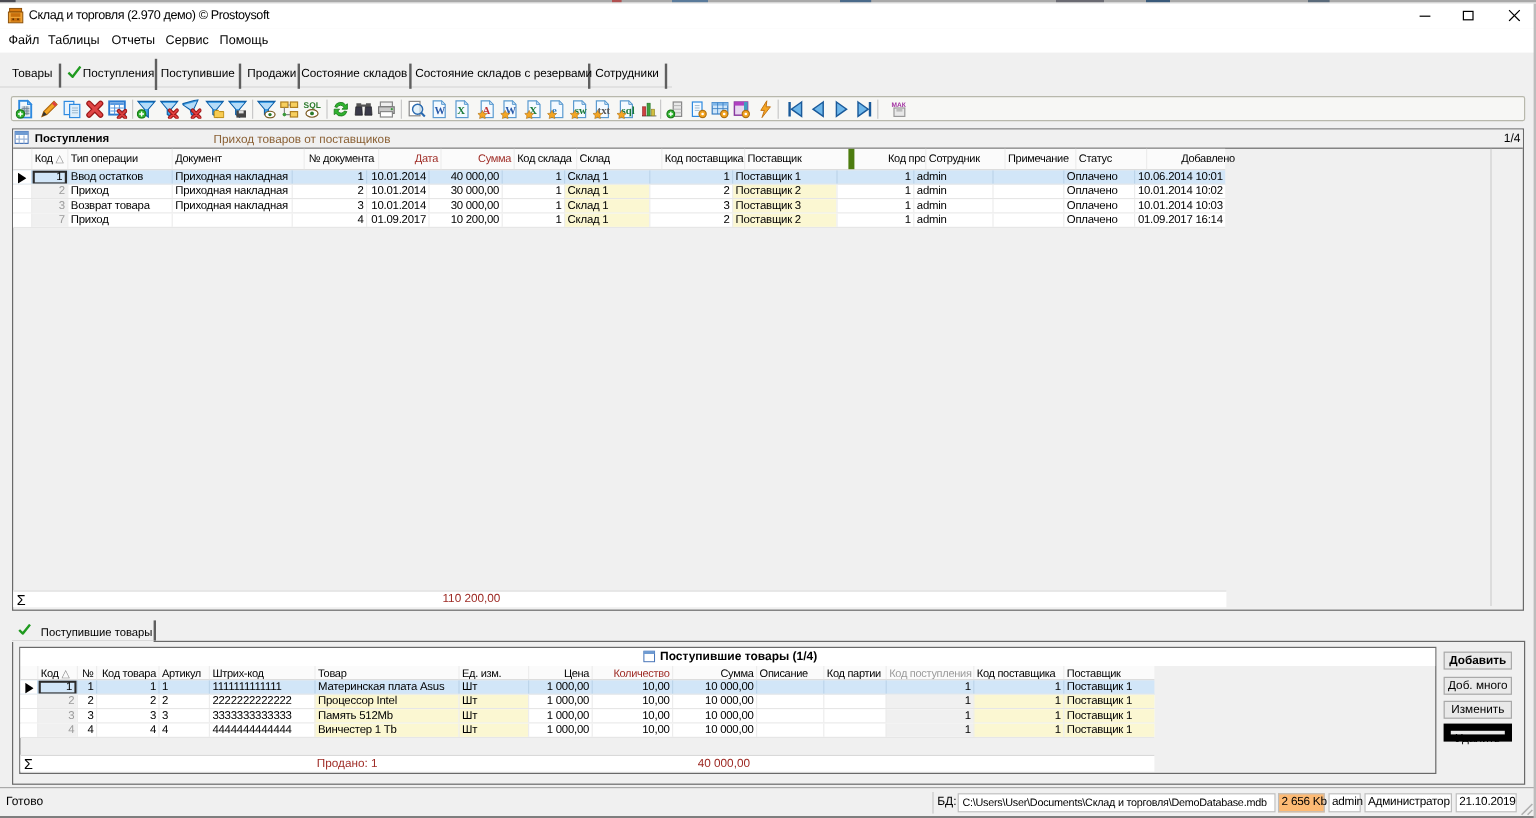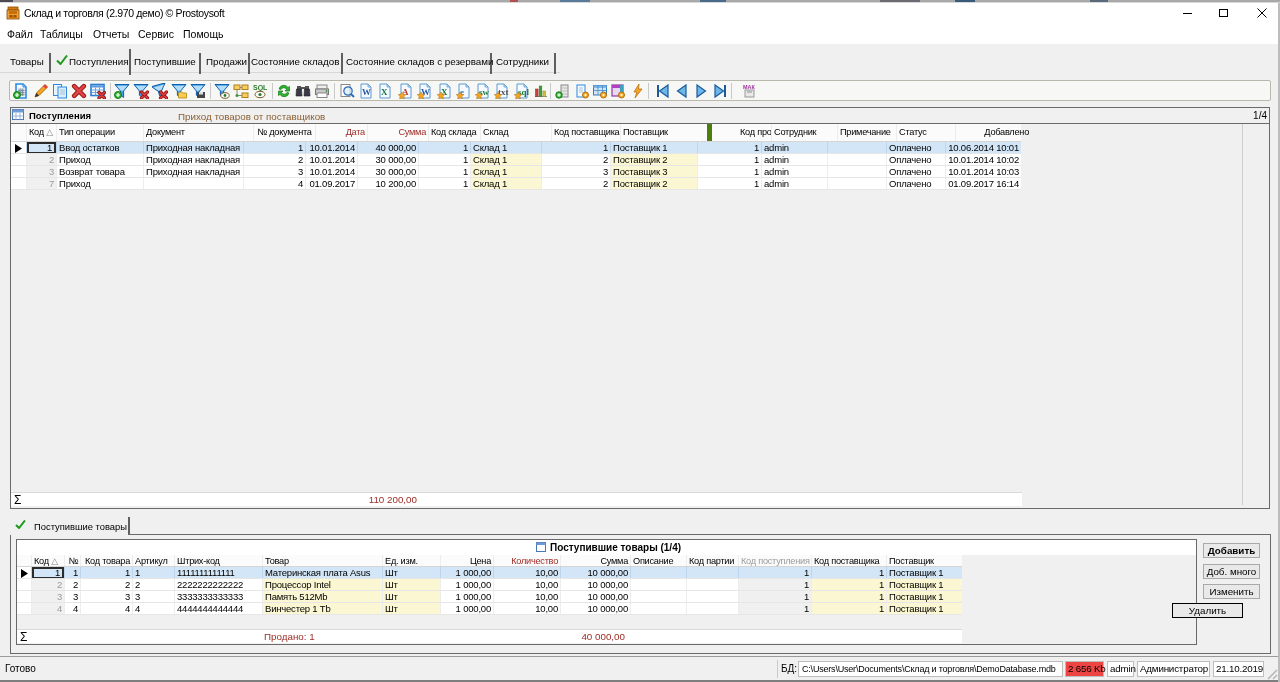--- a/index.html
+++ b/index.html
@@ -509,29 +509,29 @@
   </svg>
 
 <div class="abs" style="left:17px;top:629px;width:945px;height:14px;background:#fff;border-top:1px solid #d9d9d9;"></div>
 <div class="abs" style="left:20px;top:630px;font-size:12px;">Σ</div>
 <div class="abs red" style="left:264px;top:631px;font-size:9.8px;text-align:center;">Продано: 1</div>
 <div class="abs red" style="left:560px;top:631px;width:65px;text-align:right;font-size:9.8px;">40 000,00</div>
 
 <div class="abs" style="left:1203px;top:543px;width:57px;height:15px;border:1px solid #a9a9a9;background:#e9e9e9;text-align:center;line-height:13px;font-weight:bold;white-space:nowrap;font-size:9.8px;">Добавить</div>
 <div class="abs" style="left:1203px;top:564px;width:57px;height:15px;border:1px solid #a9a9a9;background:#e9e9e9;text-align:center;line-height:13px;white-space:nowrap;font-size:9.8px;">Доб. много</div>
 <div class="abs" style="left:1203px;top:584px;width:57px;height:15px;border:1px solid #a9a9a9;background:#e9e9e9;text-align:center;line-height:13px;white-space:nowrap;font-size:9.8px;">Изменить</div>
-<div class="abs" style="left:1172px;top:603px;width:71px;height:15px;border:1px solid #000000;background:#e9e9e9;text-align:center;line-height:13px;white-space:nowrap;font-size:9.8px;">Удалить</div>
+<div class="abs" style="left:1203px;top:603px;width:57px;height:15px;border:6px solid #000000;background:#e9e9e9;text-align:center;line-height:13px;white-space:nowrap;font-size:9.8px;">Удалить</div>
 
 <div class="abs" style="left:0;top:656px;width:1280px;height:1px;background:#9a9a9a;"></div>
 <div class="abs" style="left:0;top:657px;width:1280px;height:23px;background:#f0f0f0;"></div>
 <div class="abs" style="left:5px;top:663px;font-size:10px;">Готово</div>
 <div class="abs" style="left:777px;top:660px;width:1px;height:18px;background:#c9c9c9;"></div>
 <div class="abs" style="left:781px;top:663px;font-size:10px;">БД:</div>
 <div class="abs" style="left:798px;top:661px;width:265px;height:16px;background:#fff;border:1px solid #bdbdbd;line-height:14px;padding:0 3px;white-space:nowrap;font-size:9px;letter-spacing:-0.2px;">C:\Users\User\Documents\Склад и торговля\DemoDatabase.mdb</div>
-<div class="abs" style="left:1065px;top:661px;width:39px;height:16px;background:#ef4444;border:1px solid #bdbdbd;line-height:14px;padding:0 2px;white-space:nowrap;font-size:9.8px;text-align:center;letter-spacing:-0.2px;">2 656 Kb</div>
+<div class="abs" style="left:1065px;top:661px;width:39px;height:16px;background:#fdba74;border:1px solid #bdbdbd;line-height:14px;padding:0 2px;white-space:nowrap;font-size:9.8px;text-align:center;letter-spacing:-0.2px;">2 656 Kb</div>
 <div class="abs" style="left:1107px;top:661px;width:27px;height:16px;background:#fff;border:1px solid #bdbdbd;line-height:14px;padding:0 2px;white-space:nowrap;font-size:9.8px;text-align:center;letter-spacing:-0.2px;">admin</div>
 <div class="abs" style="left:1137px;top:661px;width:73px;height:16px;background:#fff;border:1px solid #bdbdbd;line-height:14px;padding:0 2px;white-space:nowrap;font-size:9.8px;text-align:center;letter-spacing:-0.2px;">Администратор</div>
 <div class="abs" style="left:1213px;top:661px;width:51px;height:16px;background:#fff;border:1px solid #bdbdbd;line-height:14px;padding:0 2px;white-space:nowrap;font-size:9.8px;text-align:center;letter-spacing:-0.2px;">21.10.2019</div>
 <svg class="abs" style="left:1266px;top:668px" width="12" height="12" viewBox="0 0 12 12">
     <path d="M11 2 L2 11 M11 7 L7 11" stroke="#b0b0b0" stroke-width="1.3"></path>
   </svg>
 <div class="abs" style="left:0;top:680px;width:1280px;height:2px;background:#7e7e7e;"></div>
 <div class="abs" style="left:1278px;top:3px;width:2px;height:679px;background:#bdbdbd;"></div>
 
 </body></html>

